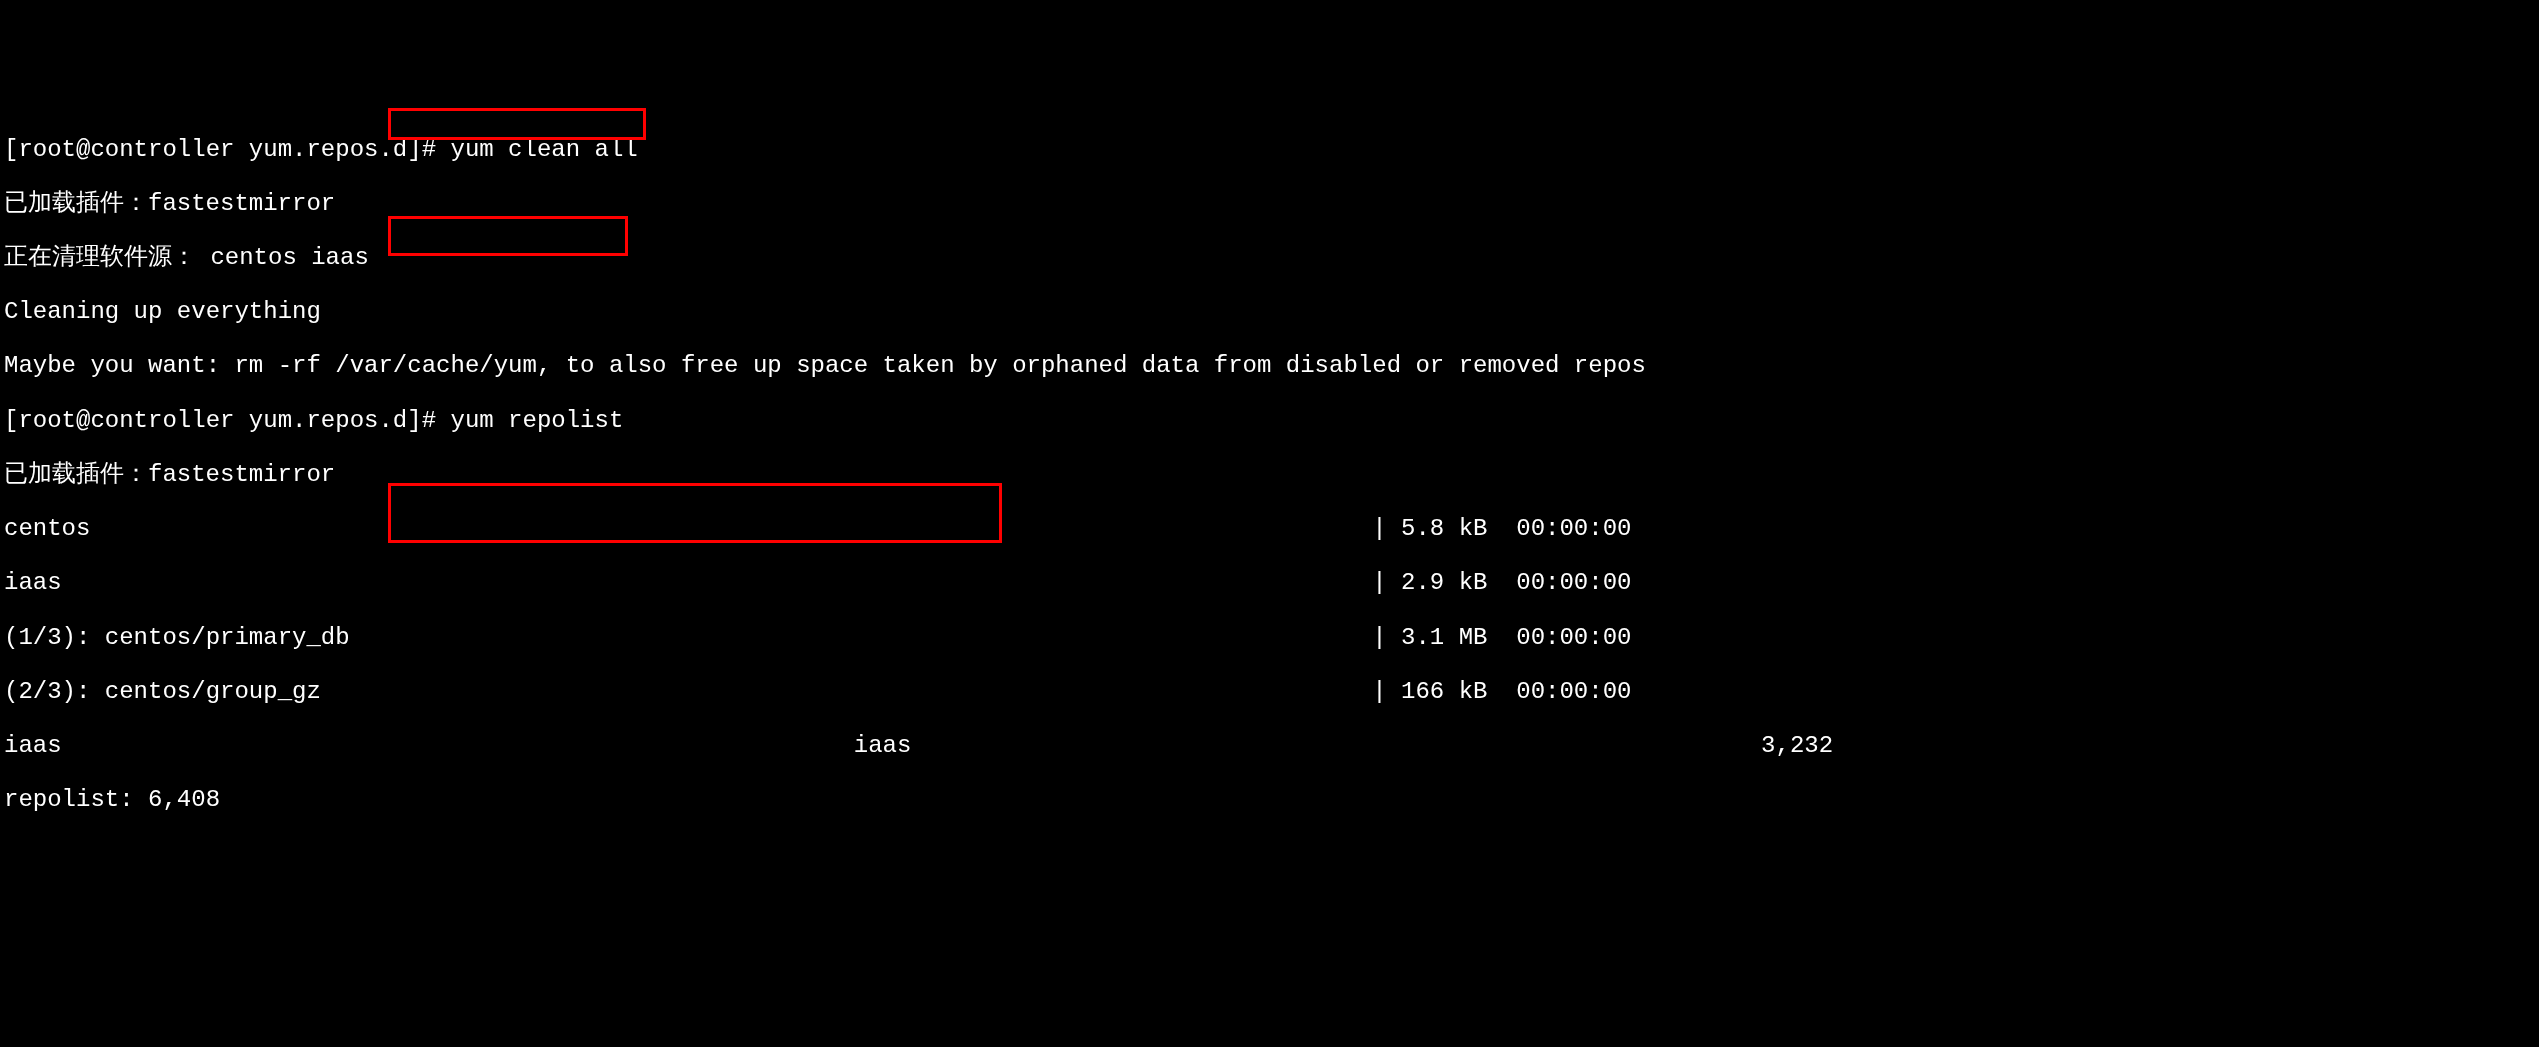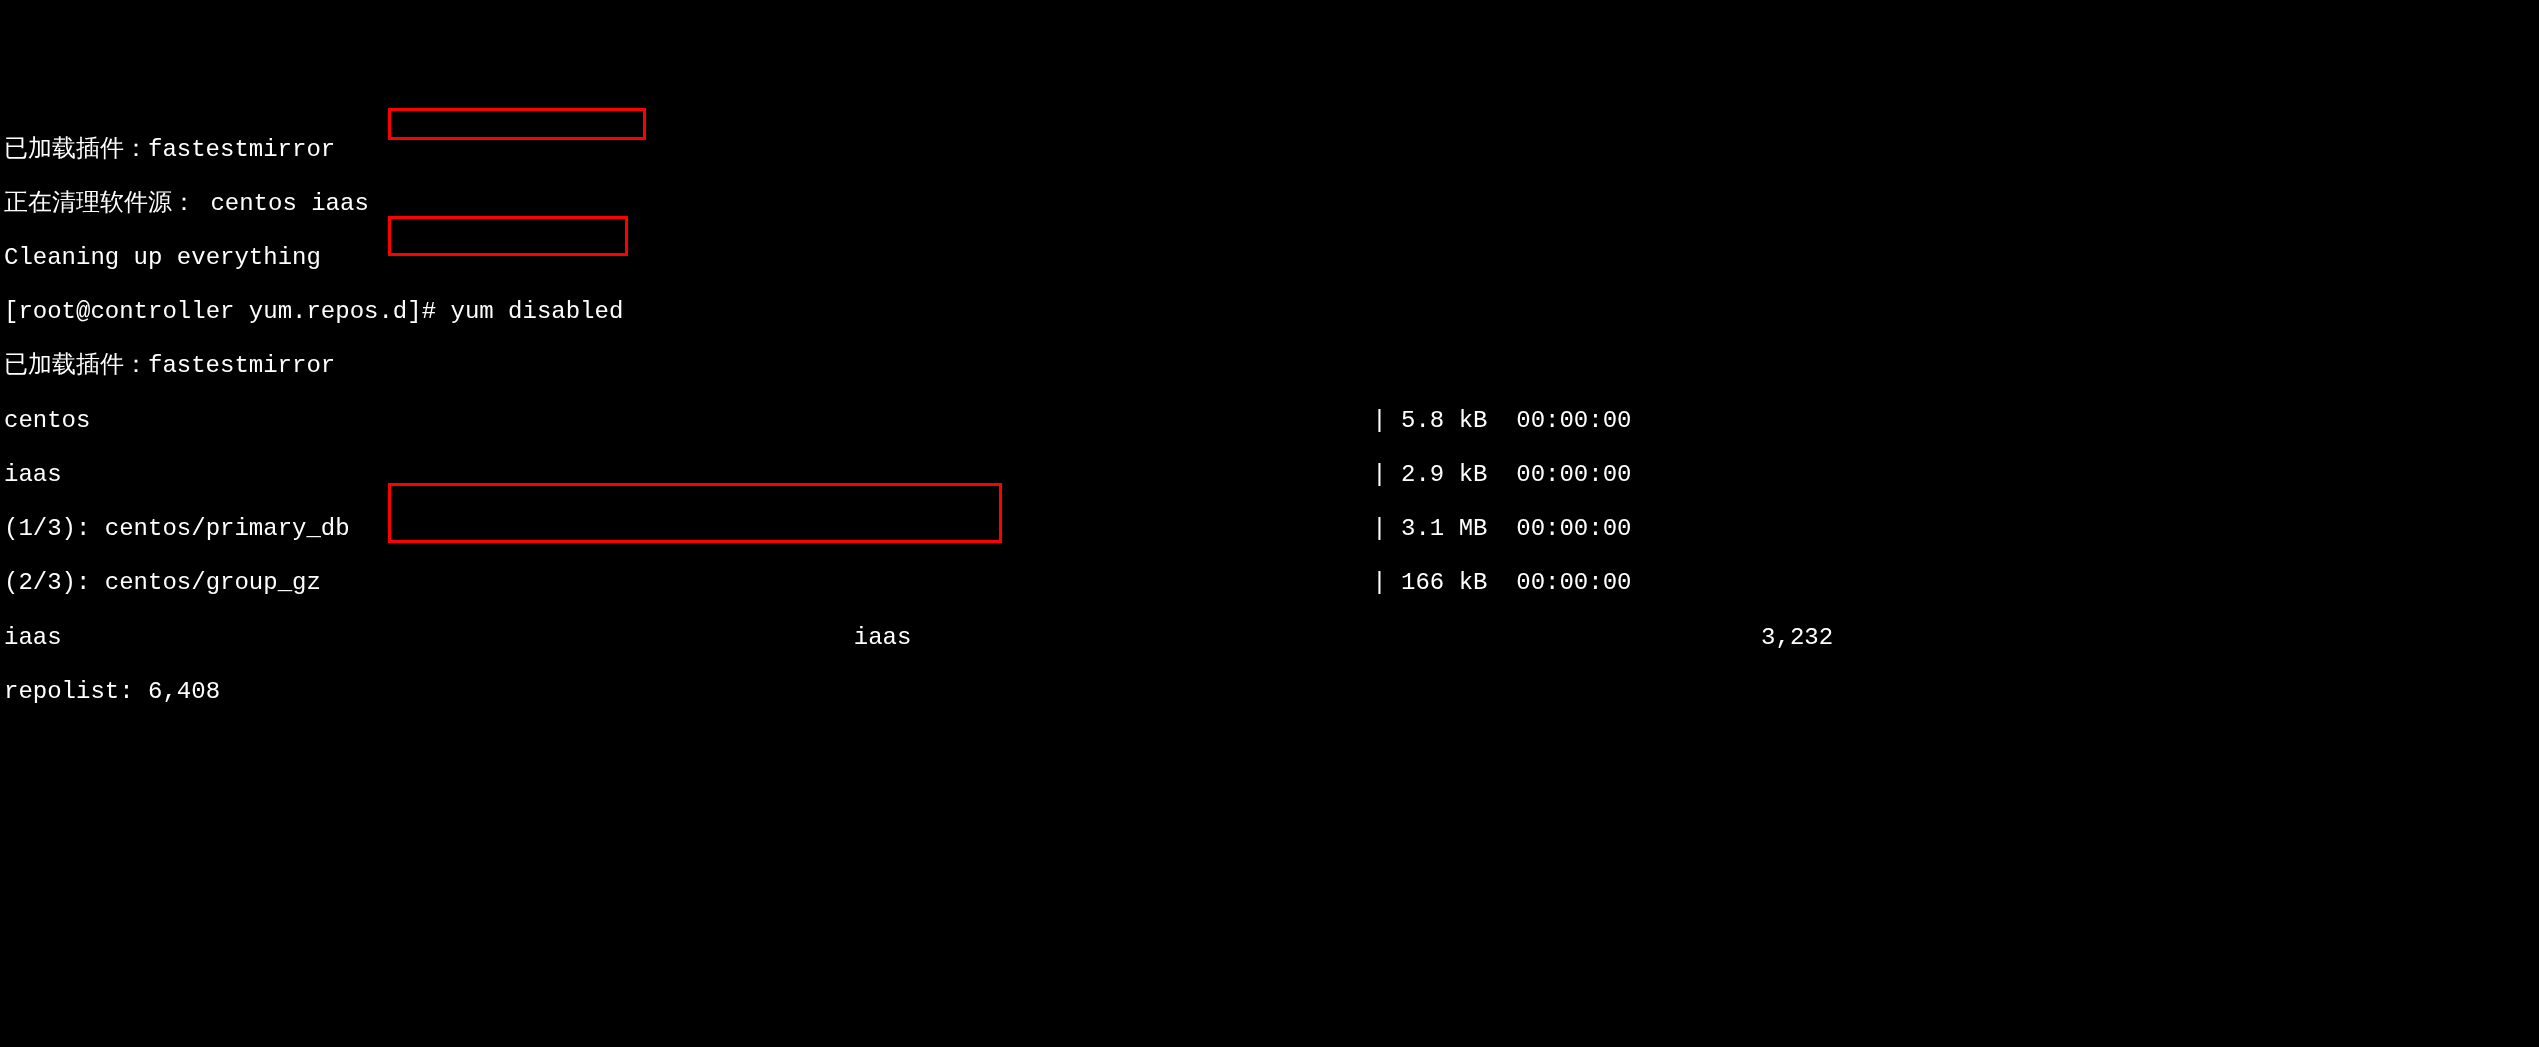--- a/index.html
+++ b/index.html
@@ -26,24 +26,26 @@
   .box1 { left: 388px; top: 0px; width: 258px; height: 32px; }
   .box2 { left: 388px; top: 108px; width: 240px; height: 40px; }
   .box3 { left: 388px; top: 375px; width: 614px; height: 60px; }
 </style>
 </head>
 <body>
 
 
 
 <div class="terminal">
+<span class="line"><span>[root@controller yum.repos.d]# </span><span>yum clean all</span></span>
 <span class="line">已加载插件：fastestmirror</span>
 <span class="line">正在清理软件源： centos iaas</span>
 <span class="line">Cleaning up everything</span>
-<span class="line"><span>[root@controller yum.repos.d]# </span><span>yum disabled</span></span>
+<span class="line">Maybe you want: rm -rf /var/cache/yum, to also free up space taken by orphaned data from disabled or removed repos</span>
+<span class="line"><span>[root@controller yum.repos.d]# </span><span>yum repolist</span></span>
 <span class="line">已加载插件：fastestmirror</span>
 <span class="line">centos                                                                                         | 5.8 kB  00:00:00</span>
 <span class="line">iaas                                                                                           | 2.9 kB  00:00:00</span>
 <span class="line">(1/3): centos/primary_db                                                                       | 3.1 MB  00:00:00</span>
 <span class="line">(2/3): centos/group_gz                                                                         | 166 kB  00:00:00</span>
 <span class="line">iaas                                                       iaas                                                           3,232</span>
 <span class="line">repolist: 6,408</span>
 
 
 

